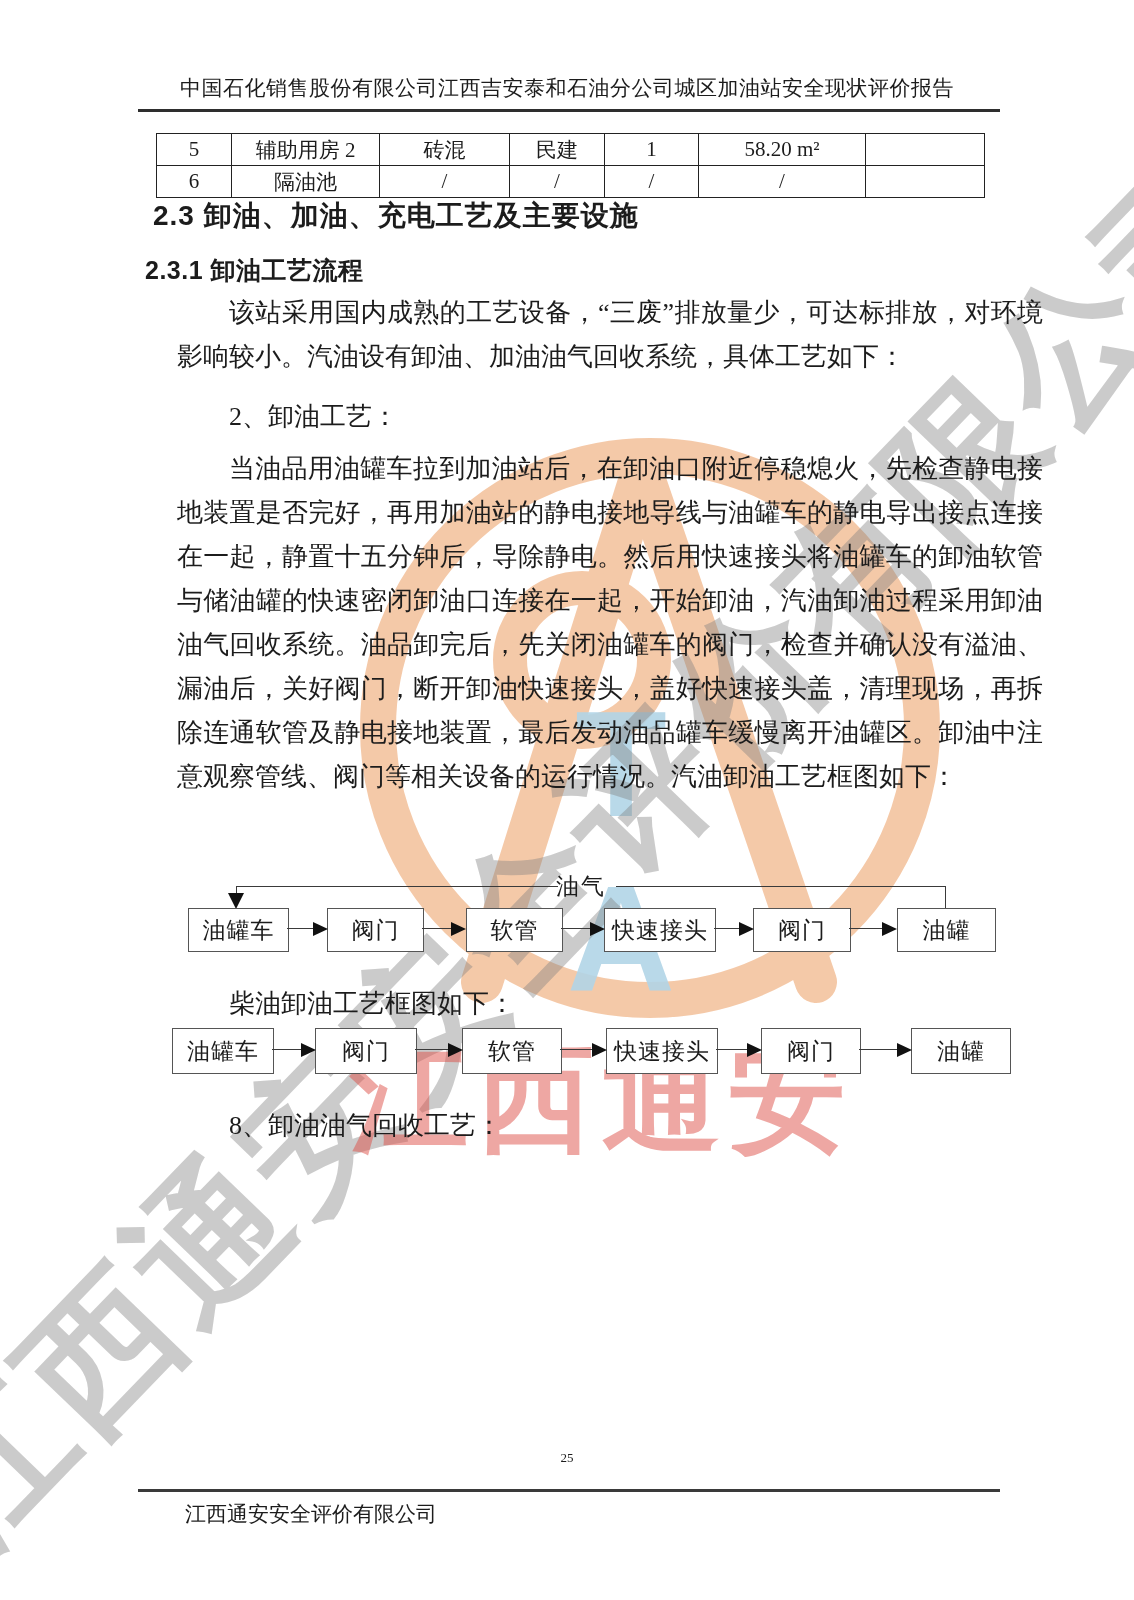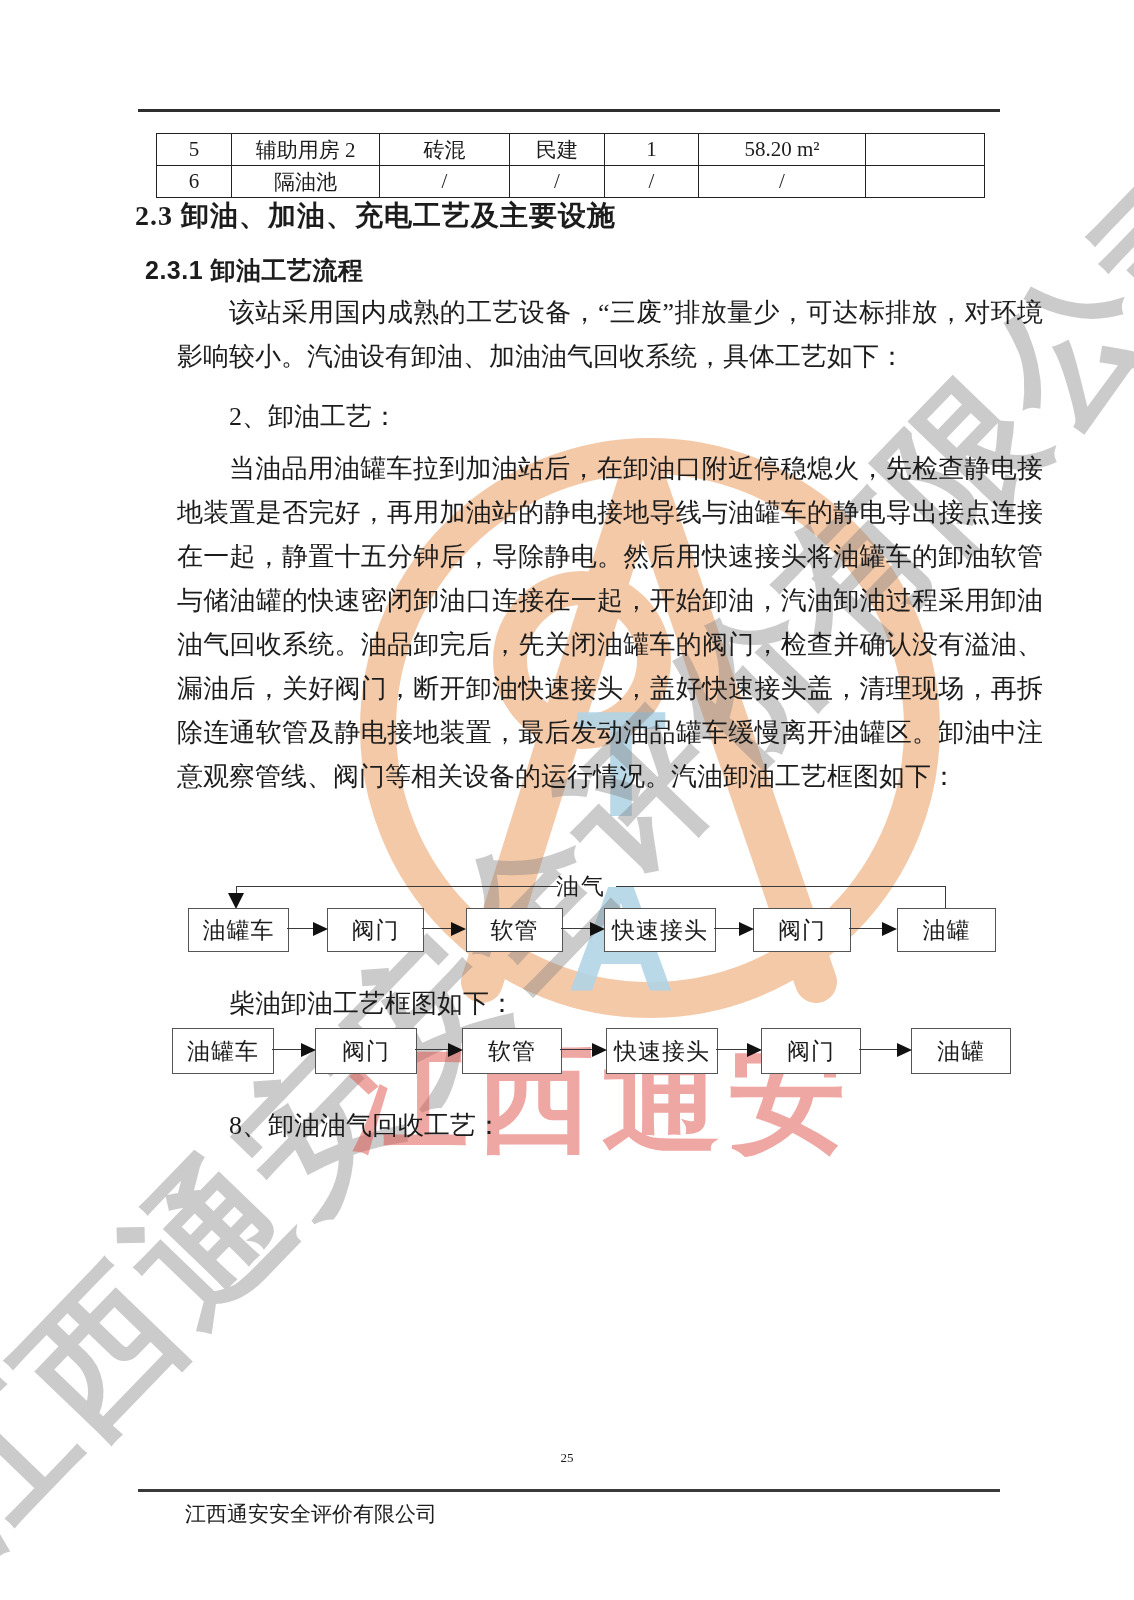--- a/index.html
+++ b/index.html
@@ -35,21 +35,21 @@
   table.building{
     position:absolute; z-index:2; left:156px; top:133px; width:821px;
     border-collapse:collapse; table-layout:fixed; font-size:21px;
   }
   table.building td{
     border:1.6px solid #222; text-align:center; vertical-align:middle;
     height:31px; padding:0; overflow:hidden; white-space:nowrap;
   }
   .c1{width:74px;} .c2{width:147px;} .c3{width:129px;} .c4{width:94px;}
   .c5{width:93px;} .c6{width:166px;} .c7{width:118px;}
-  .h-main{left:135px; top:197px; font-family:Liberation Serif, serif; font-weight:bold; font-size:28px; letter-spacing:1px;}
+  .h-main{left:153px; top:197px; font-family:Liberation Sans, sans-serif; font-weight:bold; font-size:28px; letter-spacing:1px;}
   .h-sub {left:145px; top:254px; font-family:"Liberation Sans",sans-serif; font-weight:bold; font-size:25px; letter-spacing:.5px;}
   .para{
     left:133px; width:866px; font-size:26px; line-height:44px;
     text-align:justify; text-indent:52px;margin-left:44px;
   }
   .p1{top:291px;}
   .li1{top:395px;}
   .p2{top:447px;}
   .diesel-intro{top:982px;}
   .li2{top:1104px;}
@@ -95,20 +95,21 @@
   <svg class="wm wm-logo" width="640" height="640" viewBox="0 0 640 640">
     <circle cx="320" cy="318" r="272" fill="none" stroke="#f3c09a" stroke-width="36"></circle>
     <path d="M 312 62 L 152 572" fill="none" stroke="#f3c09a" stroke-width="42" stroke-linecap="round"></path>
     <path d="M 312 62 L 486 572" fill="none" stroke="#f3c09a" stroke-width="42" stroke-linecap="round"></path>
     <circle cx="252" cy="250" r="72" fill="none" stroke="#f3c09a" stroke-width="34"></circle>
   </svg>
   <div class="wm wm-blue">TA</div>
   <div class="wm wm-gray">江西通安安全评价有限公司</div>
   <div class="wm wm-red">江西通安</div>
 
+  <div class="ct header-title">中国石化销售股份有限公司江西吉安泰和石油分公司城区加油站安全现状评价报告</div>
   <div class="ct header-line"></div>
 
   <table class="building">
     <tbody>
         <tr>
       <td class="c1">5</td>
       <td class="c2">辅助用房 2</td>
       <td class="c3">砖混</td>
       <td class="c4">民建</td>
       <td class="c5">1</td>

